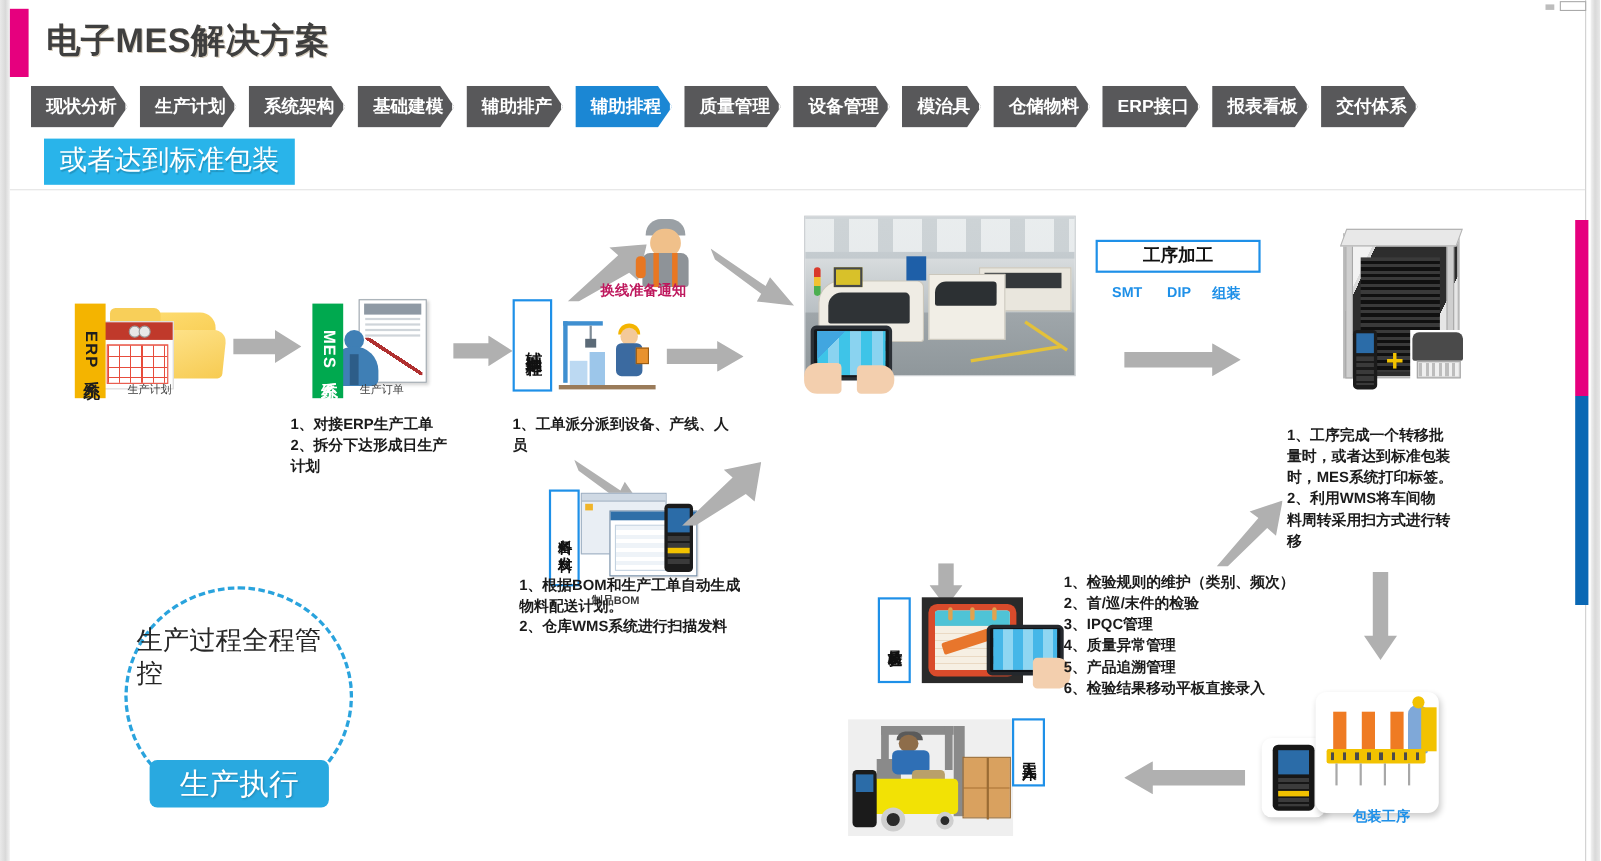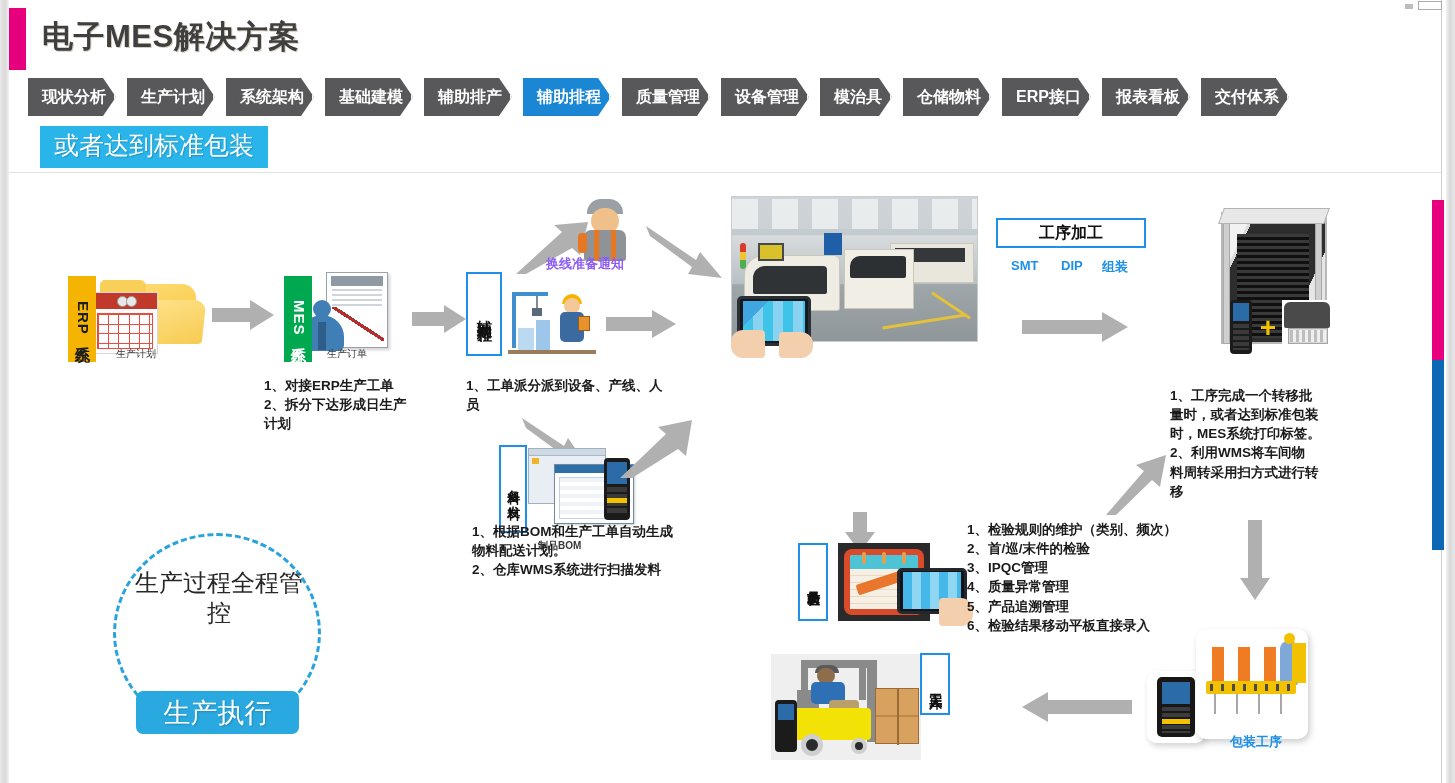--- a/index.html
+++ b/index.html
@@ -130,21 +130,21 @@
   .arrow svg { display: block; }
   
   .dashed-circle {
     position: absolute; left: 113px; top: 533px;
     width: 208px; height: 200px;
     border: 3px dashed #29a3dd;
     border-radius: 50%;
   }
   .circle-text {
     position: absolute; left: 124px; top: 568px; width: 190px;
-    text-align: center; font-size: 24px; color: #262626; line-height: 1.25;
+    text-align: left; font-size: 24px; color: #262626; line-height: 1.25;
   }
   .exec-chip {
     position: absolute; left: 136px; top: 691px;
     width: 163px; height: 43px;
     background: #29a9e0; border-radius: 7px;
     color: #ffffff; font-size: 27px;
     display: flex; align-items: center; justify-content: center;
     text-shadow: 1px 1px 2px rgba(0,0,0,0.2);
   }
   
@@ -492,21 +492,21 @@
     </svg>
   </div>
   <div class="worker">
     <div class="cap"></div>
       <div class="face"></div>
       <div class="torso"></div>
     <div class="strap1"></div>
       <div class="strap2"></div>
       <div class="arm"></div>
   </div>
-  <div class="label-plain" style="left:546px; top:255px; font-size:13px; font-weight:bold; color:#8b5cf6;text-align:right;">换线准备通知</div>
+  <div class="label-plain" style="left:546px; top:255px; font-size:13px; font-weight:bold; color:#be185d;text-align:right;">换线准备通知</div>
 
   <div class="arrow" style="left:646px; top:222px;">
     <svg width="76" height="56" viewBox="0 0 76 56">
       <polygon points="0,4 50,38 54,30 76,56 42,52 46,45 4,14" fill="#b0b0b0"></polygon>
     </svg>
   </div>
 
   <div class="arrow" style="left:606px; top:310px;">
     <svg width="70" height="28" viewBox="0 0 70 28">
         <polygon points="0,7 46,7 46,0 70,14 46,28 46,21 0,21" fill="#b0b0b0"></polygon>

